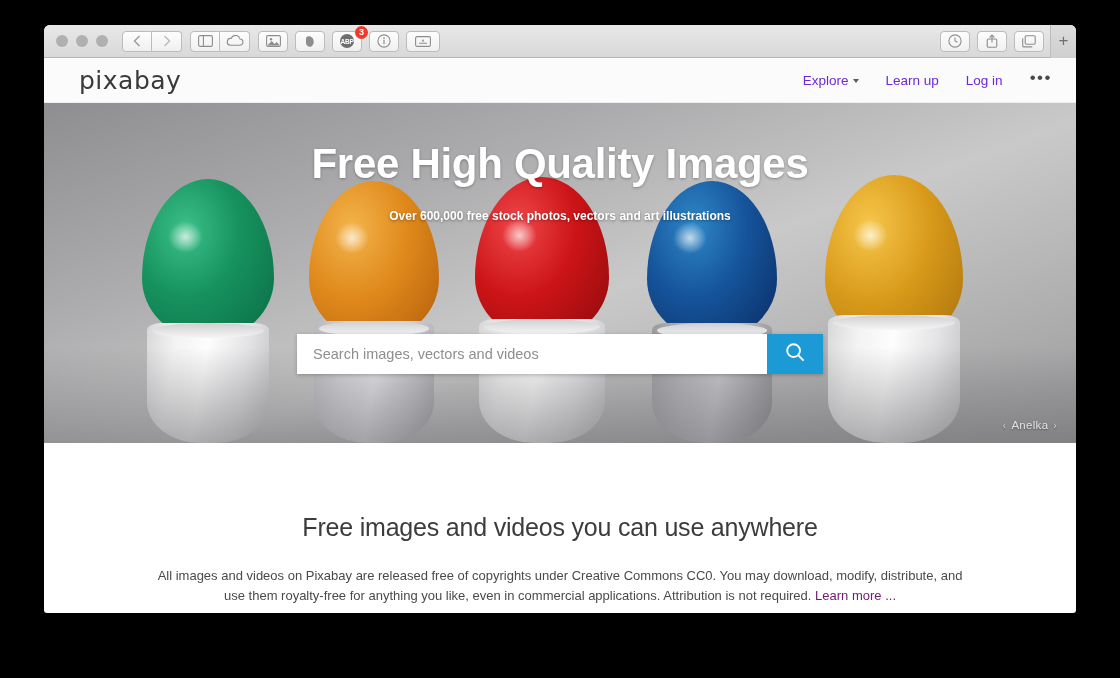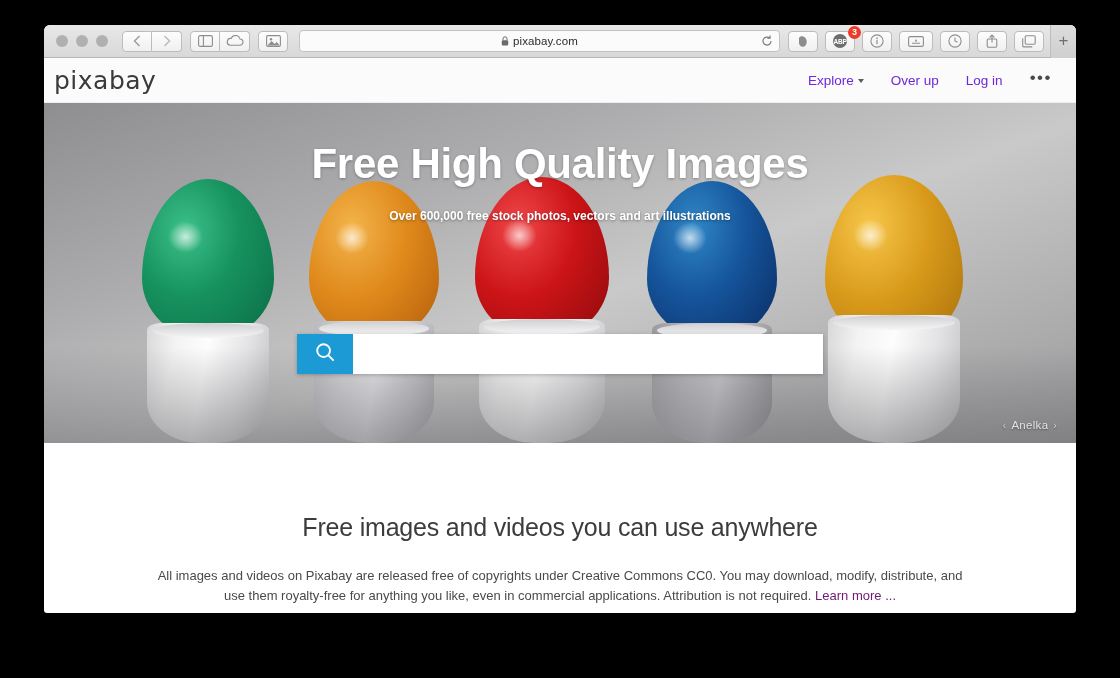--- a/index.html
+++ b/index.html
@@ -132,21 +132,21 @@
     margin-right: -8px;
     margin-left: 6px;
   }
 
   
   .site-header {
     height: 45px;
     background: #fbfbfb;
     display: flex;
     align-items: center;
-    padding: 0 24px 0 10px;
+    padding: 0 24px 0 35px;
     border-bottom: 1px solid #eee;
   }
   .logo {
     font-size: 25px;
     color: #3a3a3a;
     letter-spacing: .5px;
     font-family: "DejaVu Sans", sans-serif;
     font-weight: 400;
     line-height: 1;
   }
@@ -362,35 +362,20 @@
     </div>
 
     <div class="tb-btn single">
       <svg width="15" height="12" viewBox="0 0 15 12">
           <rect x="0.6" y="0.6" width="13.8" height="10.8" rx="1.3" fill="none" stroke="#8d8d8d" stroke-width="1.1"></rect>
           <circle cx="5" cy="4.2" r="1.2" fill="#8d8d8d"></circle>
           <path d="M1.4 10.4 5.6 6l3 3 2.2-2 2.8 3.4z" fill="#8d8d8d"></path>
         </svg>
     </div>
 
-    <div class="urlbar">
-      <span class="lock-icon">
-        <svg width="8" height="10" viewBox="0 0 8 10">
-            <path d="M2 4.3V2.8a2 2 0 0 1 4 0v1.5" fill="none" stroke="#6a6a6a" stroke-width="1"></path>
-            <rect x="0.8" y="4.2" width="6.4" height="5.2" rx="1" fill="#6a6a6a"></rect>
-          </svg>
-      </span>
-      <span class="url-text">pixabay.com</span>
-      <span class="reload-btn">
-        <svg width="12" height="12" viewBox="0 0 12 12">
-            <path d="M10 6a4 4 0 1 1-1.4-3" fill="none" stroke="#7c7c7c" stroke-width="1.2"></path>
-            <polyline points="9,0.6 9.1,3.2 6.4,3.1" fill="none" stroke="#7c7c7c" stroke-width="1.2"></polyline>
-          </svg>
-      </span>
-    </div>
 
     <div class="ext-group">
       <div class="tb-btn" style="border-radius:4px">
         <svg width="12" height="13" viewBox="0 0 12 13">
             <path d="M4.4 1.2C3 1.2 2 2.2 2 3.6v4.2c0 2 1.3 3.5 3.2 3.9 1.3.3 2.4-.2 3.1-1 .8-.9 1.4-2.2 1.4-3.6 0-2.1-.6-3.7-1.8-4.7-.9-.8-2.2-1.2-3.5-1.2z" fill="#8d8d8d"></path>
           </svg>
       </div>
       <div class="ext-wrap">
         <div class="tb-btn" style="border-radius:4px">
           <span class="abp-circle">ABP</span>
@@ -436,21 +421,21 @@
     </div>
     <div class="plus-btn">+</div>
   </div>
 
   <div class="site-header">
     <div class="logo">pixabay</div>
     <div class="nav">
       <div class="nav-item">
         <span>Explore</span><span class="caret"></span>
       </div>
-      <div class="nav-item">Over up</div>
+      <div class="nav-item">Learn up</div>
       <div class="nav-item">Log in</div>
       <div class="dots-menu">•••</div>
     </div>
   </div>
 
   <div class="hero">
     <div class="hero-photo">
       <div class="egg-unit" style="left:164px;">
         <div class="egg" style="width:132px;height:160px;bottom:104px;background:radial-gradient(ellipse at 33% 32%, #3cc089 0%, #17935f 42%, #0a6b44 100%);"></div>
         <div class="cup" style="width:122px;height:120px;bottom:0;"></div>
@@ -473,20 +458,21 @@
       </div>
       <div class="floor"></div>
     </div>
 
     <div class="hero-text">
       <h1 class="hero-title">Free High Quality Images</h1>
       <div class="hero-sub">Over 600,000 free stock photos, vectors and art illustrations</div>
     </div>
 
     <div class="searchbar">
+      <input class="search-input" type="text" placeholder="Search images, vectors and videos" style="">
       <div class="search-go">
         <span>
           <svg width="21" height="21" viewBox="0 0 21 21">
               <circle cx="8.6" cy="8.6" r="6.4" fill="none" stroke="#ffffff" stroke-width="1.9"></circle>
               <line x1="13.4" y1="13.4" x2="18.6" y2="18.6" stroke="#ffffff" stroke-width="1.9"></line>
             </svg>
         </span>
       </div>
     </div>
 

